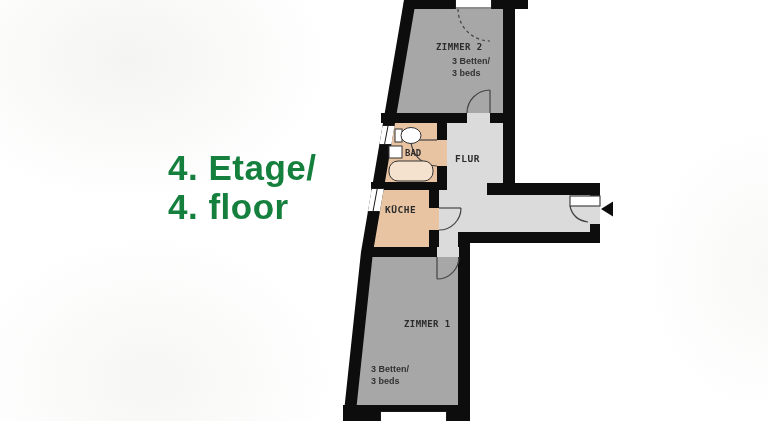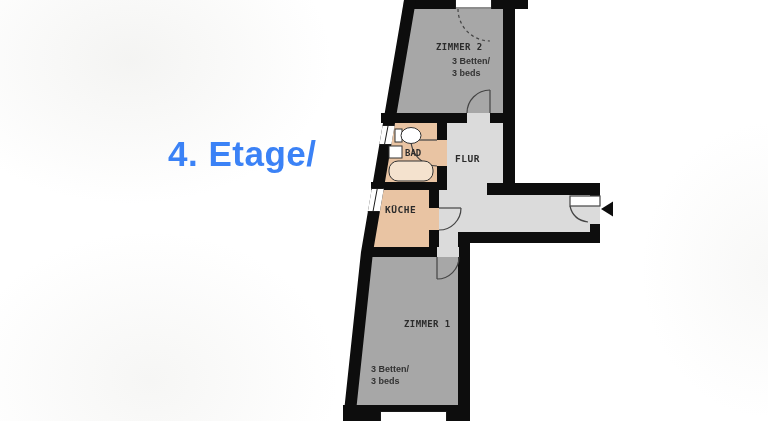--- a/index.html
+++ b/index.html
@@ -38,22 +38,23 @@
   .doorline{stroke:#444;stroke-width:1.2;fill:none;}
 </style>
 </head>
 <body>
 
 <div class="stage">
   <div class="blob blob1"></div>
   <div class="blob blob2"></div>
   <div class="blob blob3"></div>
 
-  <div class="floor-title" style="color: #3b82f6;">
+  <div class="floor-title" style="color: #15803d; margin-top: 14px;">
     <div>4. Etage/</div>
+    <div>4. floor</div>
   </div>
 
   <svg class="plan" width="768" height="421" viewBox="0 0 768 421">
 
     <g>
       <path class="floor-hall" d="M437,113 L515,113 L515,195 L600,195 L600,243 L460,243 L460,257 L429,257 L429,113 Z" fill="#dbdbdb"></path>
       <path class="floor-tan" d="M391,113 L447,113 L447,190 L378,190 Z" fill="#e9c4a3"></path>
       <path class="floor-tan" d="M379,182 L439,182 L439,257 L367,257 Z" fill="#e9c4a3"></path>
       <path class="floor-room" d="M404,0 L515,0 L515,123 L387,123 Z" fill="#a7a7a7"></path>
       <path class="floor-room" d="M372,247 L470,247 L470,421 L354,421 Z" fill="#a7a7a7"></path>

